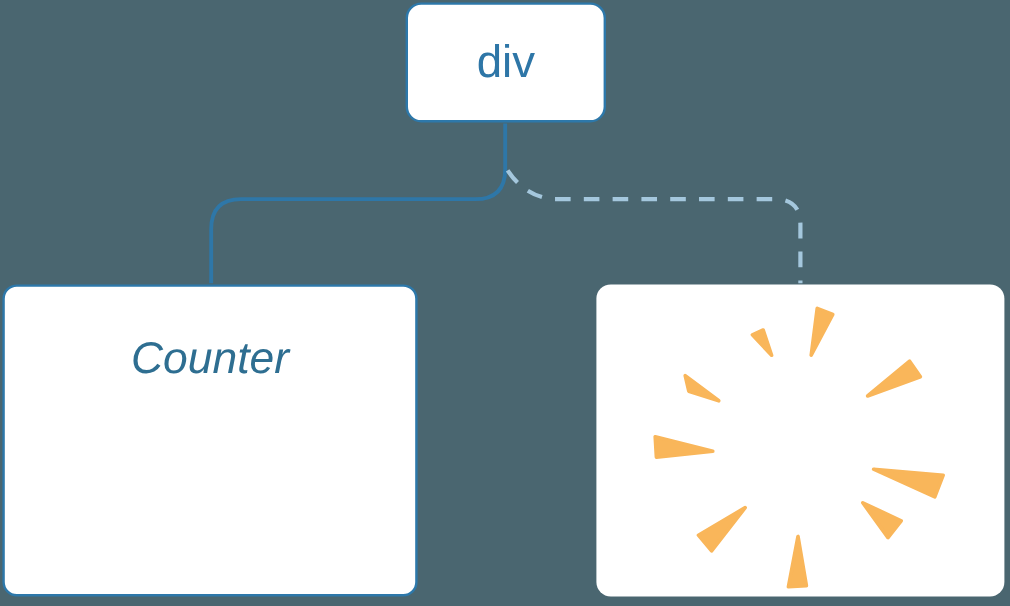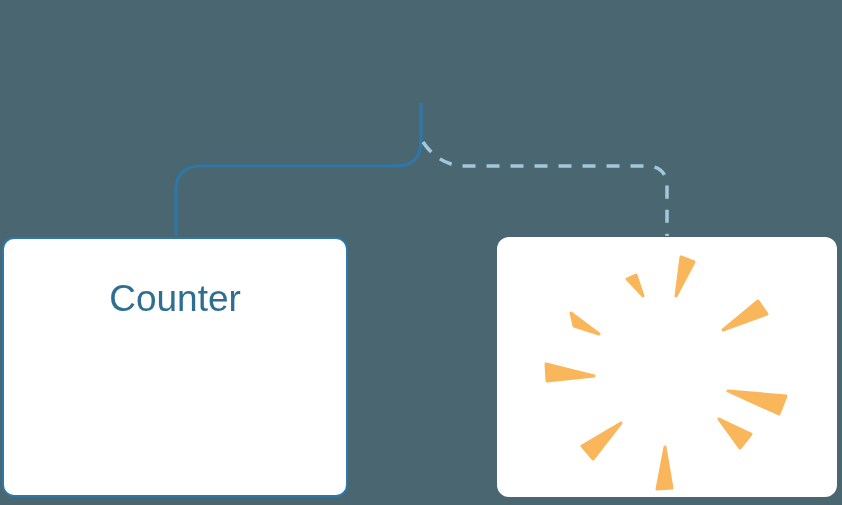--- a/index.html
+++ b/index.html
@@ -16,21 +16,21 @@
     box-sizing:border-box;background:#ffffff;border:2.5px solid #2d78aa;
     border-radius:13px;display:flex;align-items:center;justify-content:center;
   }
   .root-label{color:#2e76a7;font-size:38px;font-weight:500;}
   .card{
     position:absolute;top:237px;height:260px;box-sizing:border-box;
     background:#ffffff;border-radius:12px;
   }
   .card-counter{
     left:2px;width:346px;border:2px solid #2d78aa;
-    display:flex;flex-direction:column;align-items:center;
+    display:flex;flex-direction:column;align-items:center;font-style:italic;
   }
   .counter-title{margin-top:38px;font-size:37px;font-weight:500;color:#2e6e91;line-height:1.2;}
   .state-pill{
     margin-top:30px;width:262px;height:98px;box-sizing:border-box;
     border:2px solid #6963d6;border-radius:50px;display:flex;color:#6963d6;
     overflow:hidden;
   }
   .pill-key{flex:0 0 170px;display:flex;align-items:center;justify-content:center;font-size:35px;}
   .pill-divider{width:2px;background:#6963d6;align-self:stretch;}
   .pill-value{flex:1;display:flex;align-items:center;justify-content:center;font-size:37px;}
@@ -41,20 +41,23 @@
 </head>
 <body>
 
 <div class="stage">
 
   <svg class="connectors" viewBox="0 0 842 505" xmlns="http://www.w3.org/2000/svg">
     <path class="link link-solid" d="M421 103 L421 141 Q421 166 396 166 L201 166 Q176 166 176 191 L176 236" stroke="#2e77a8"></path>
     <path class="link link-dashed" d="M423 142 Q437 163 460 166 L646 166 Q667 166 667 187 L667 236" stroke="#a4c7dd"></path>
   </svg>
 
+  <div class="root-node">
+    <span class="root-label">div</span>
+  </div>
 
   <div class="card card-counter">
     <div class="counter-title">Counter</div>
   </div>
 
   <div class="card card-poof">
     <svg class="starburst" viewBox="0 0 340 260" xmlns="http://www.w3.org/2000/svg">
       <polygon class="ray" points="130,42 139,38 146,59" fill="#f9b65a"></polygon>
       <polygon class="ray" points="184,20 197,25 179,59" fill="#f9b65a"></polygon>
       <polygon class="ray" points="261,64 270,77 226,93" fill="#f9b65a"></polygon>

